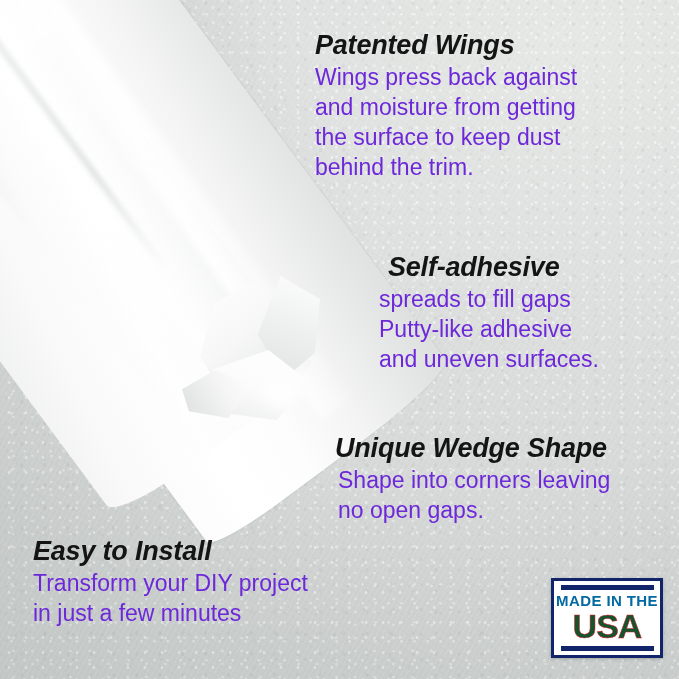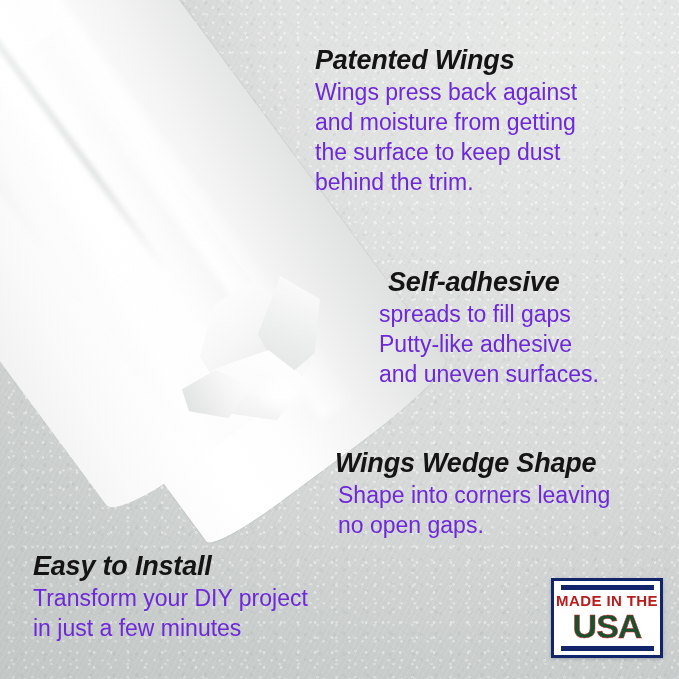--- a/index.html
+++ b/index.html
@@ -190,21 +190,20 @@
   
   .callout { position: absolute; }
   .c-head {
     font-weight: bold;
     font-style: italic;
     font-size: 27px;
     line-height: 33px;
     color: #141414;
     letter-spacing: -.2px;
     white-space: nowrap;
-    margin-top: 15px;
   }
   .c-body {
     font-size: 23px;
     line-height: 30px;
     color: #6d28d9;
   }
   .c-body div { white-space: nowrap; }
 
   #callout-wings      { left: 315px; top: 29px;  }
   #callout-adhesive   { left: 379px; top: 251px; }
@@ -231,21 +230,21 @@
   }
   .usa-bar {
     width: 93px;
     height: 5px;
     background: #12256b;
     flex: none;
   }
   .usa-made {
     font-size: 15px;
     font-weight: bold;
-    color: #b91c1c;
+    color: #0369a1;
     letter-spacing: .4px;
     line-height: 18px;
     margin: 2px 0 0 0;
     white-space: nowrap;
   }
   .usa-big {
     font-size: 34px;
     font-weight: bold;
     color: #14532d;
     letter-spacing: -1px;
@@ -296,21 +295,21 @@
   <div class="callout" id="callout-adhesive">
     <div class="c-head">Self-adhesive</div>
     <div class="c-body">
       <div>spreads to fill gaps</div>
       <div>Putty-like adhesive</div>
       <div>and uneven surfaces.</div>
     </div>
   </div>
 
   <div class="callout" id="callout-wedge">
-    <div class="c-head">Wings Wedge Shape</div>
+    <div class="c-head">Unique Wedge Shape</div>
     <div class="c-body">
       <div>Shape into corners leaving</div>
       <div>no open gaps.</div>
     </div>
   </div>
 
   <div class="callout" id="callout-install">
     <div class="c-head">Easy to Install</div>
     <div class="c-body">
       <div>Transform your DIY project</div>

